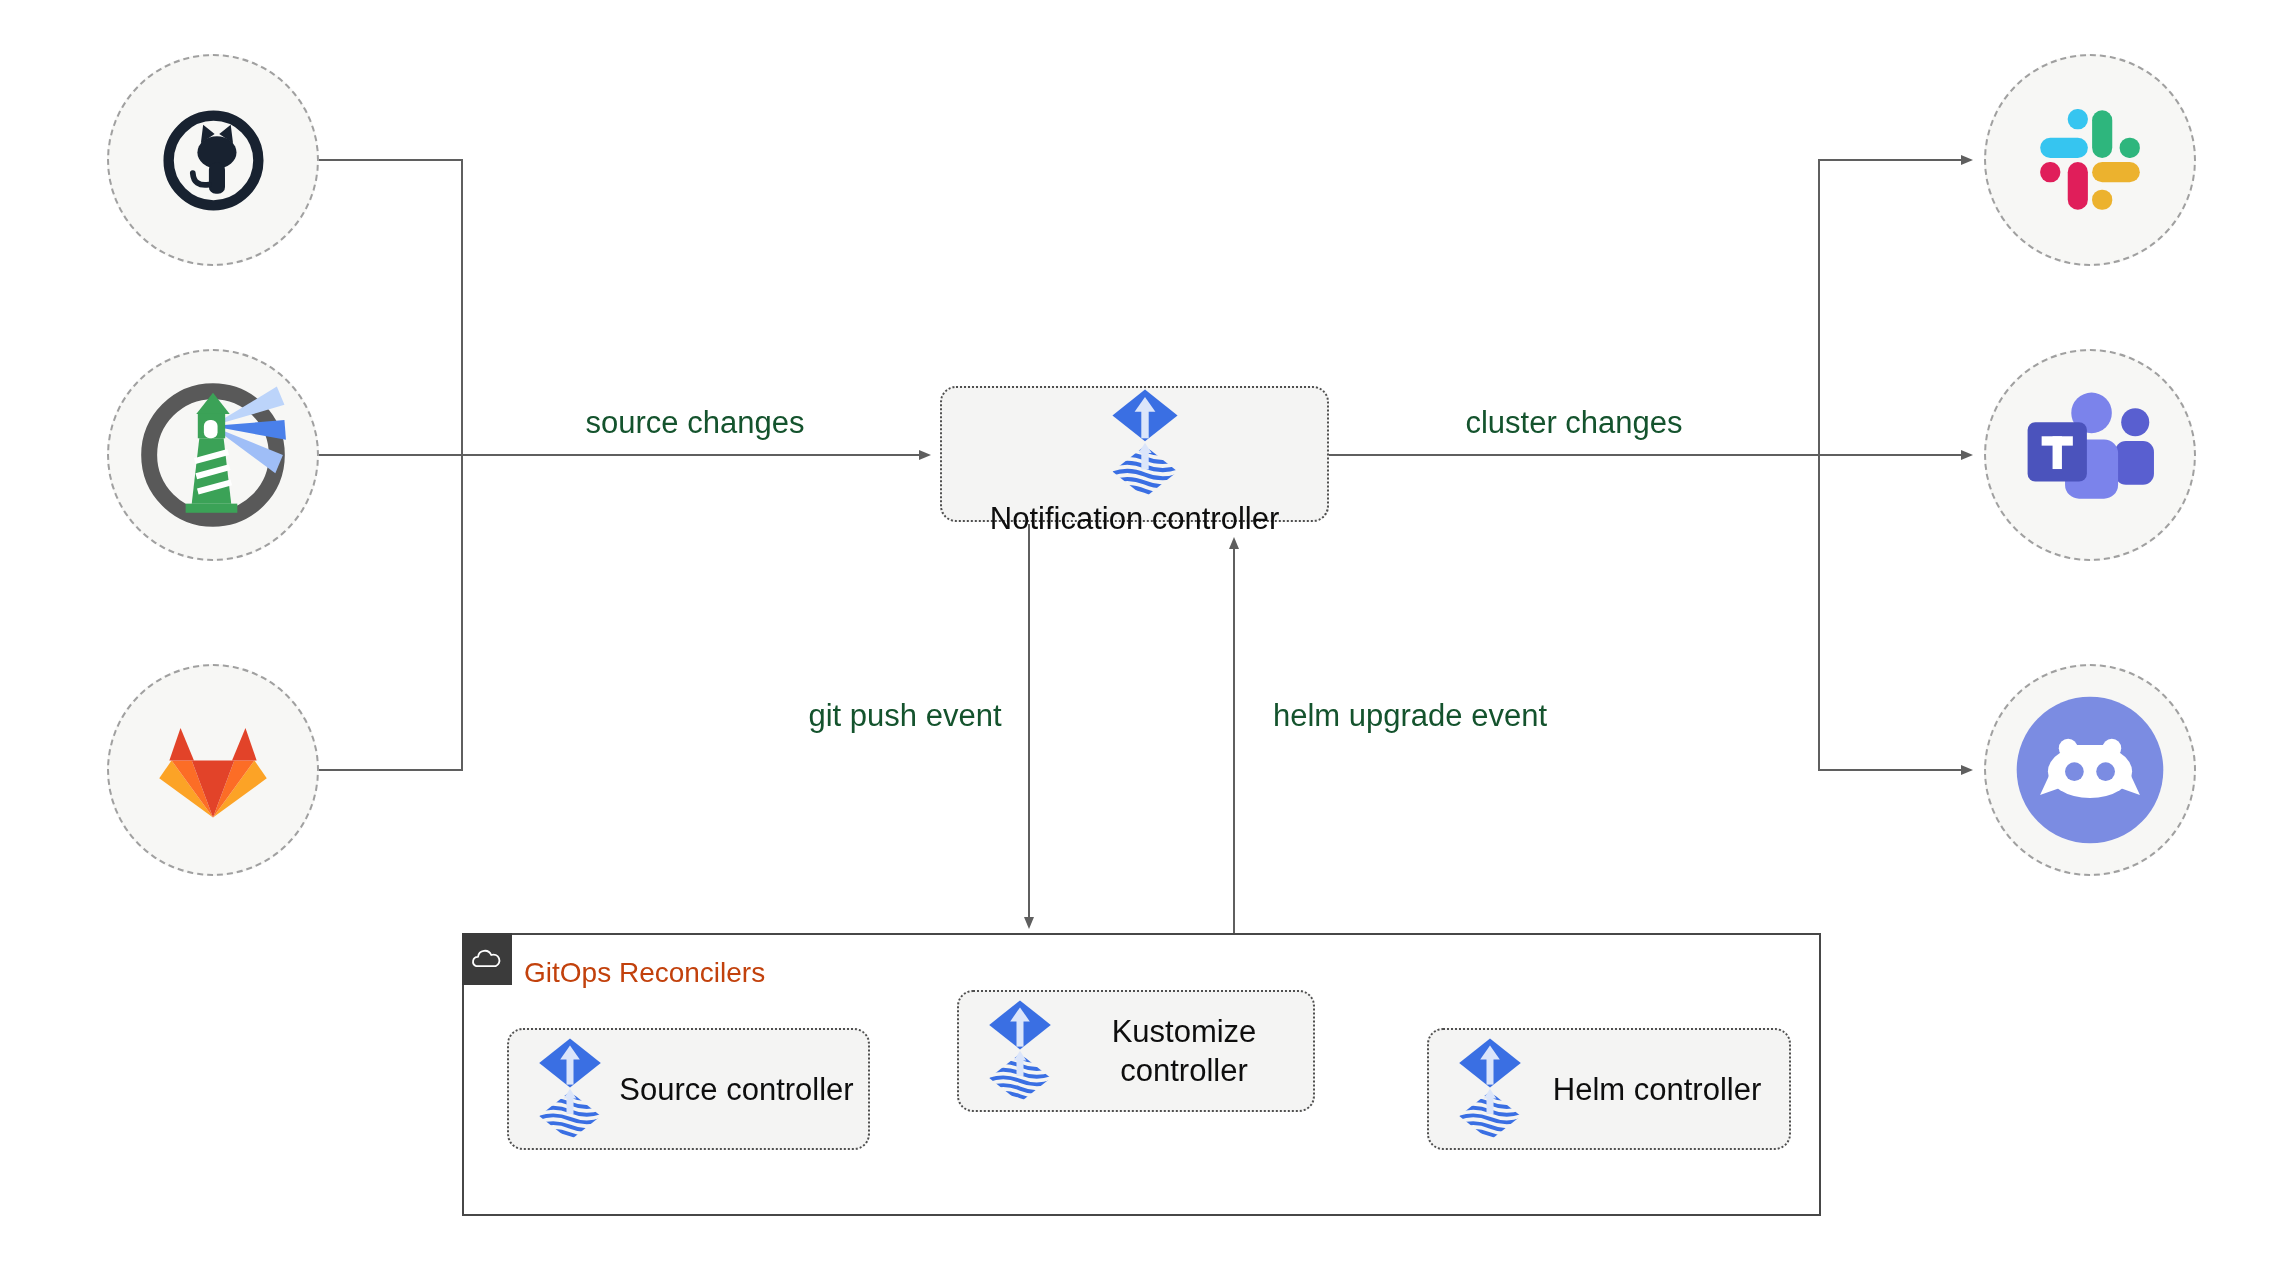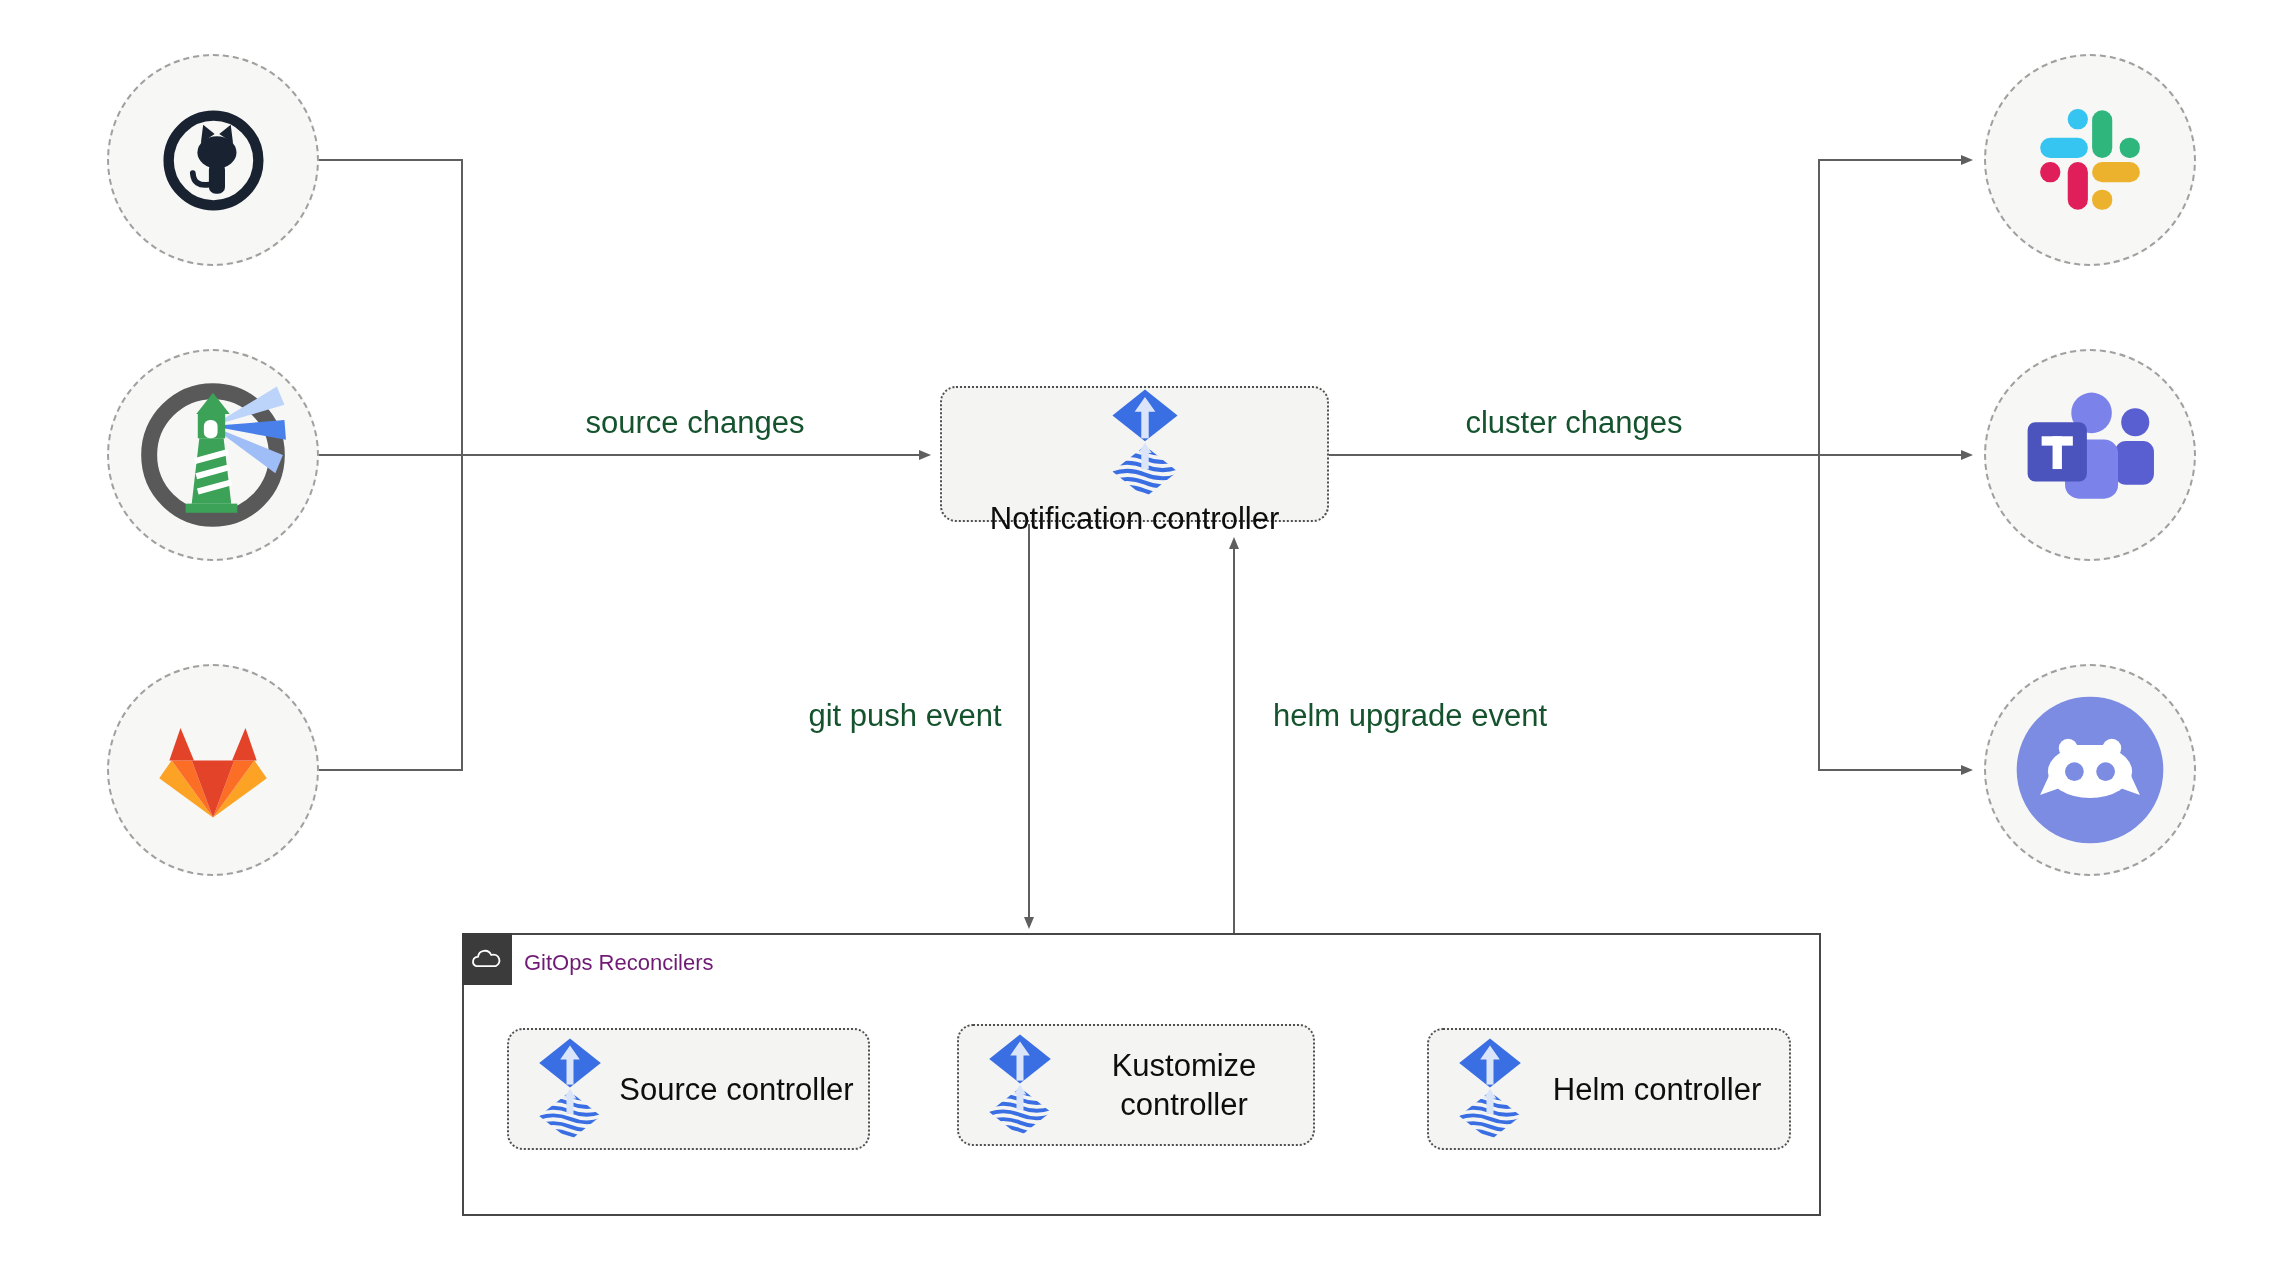--- a/index.html
+++ b/index.html
@@ -37,22 +37,22 @@
   
   .group{
     position:absolute;left:462px;top:933px;width:1359px;height:283px;
     border:2px solid #474747;background:#ffffff;box-sizing:border-box;
   }
   .group-badge{
     position:absolute;left:-2px;top:-2px;width:50px;height:52px;background:#3b3b3b;
     display:flex;align-items:center;justify-content:center;
   }
   .group-title{
-    position:absolute;left:60px;top:2px;height:52px;line-height:52px;
-    color:#701a75;font-size:22px;white-space:nowrap;
+    position:absolute;left:60px;top:12px;height:52px;line-height:52px;
+    color:#c2410c;font-size:28px;white-space:nowrap;
   }
 </style>
 </head>
 <body>
 
 <svg width="0" height="0" style="position:absolute" aria-hidden="true">
   <defs>
     <marker id="arr" markerWidth="14" markerHeight="12" refX="2" refY="5" orient="auto" markerUnits="userSpaceOnUse">
       <path d="M0 0 L12 5 L0 10 Z" fill="#5f5f5f"></path>
     </marker>
@@ -227,21 +227,21 @@
     <div class="group-title">GitOps Reconcilers</div>
   </div>
 
   <div class="node" style="left:507px;top:1028px;width:363px;height:122px;">
     <svg class="fluxicon" width="70" height="105" style="margin-left:26px;">
         <use href="#flux"></use>
       </svg>
     <div class="node-label">Source controller</div>
   </div>
 
-  <div class="node" style="left:957px;top:1024px;width:358px;height:122px;">
+  <div class="node" style="left:957px;top:990px;width:358px;height:122px;">
     <svg class="fluxicon" width="70" height="105" style="margin-left:26px;">
         <use href="#flux"></use>
       </svg>
     <div class="node-label">Kustomize controller</div>
   </div>
 
   <div class="node" style="left:1427px;top:1028px;width:364px;height:122px;">
     <svg class="fluxicon" width="70" height="105" style="margin-left:26px;">
         <use href="#flux"></use>
       </svg>

